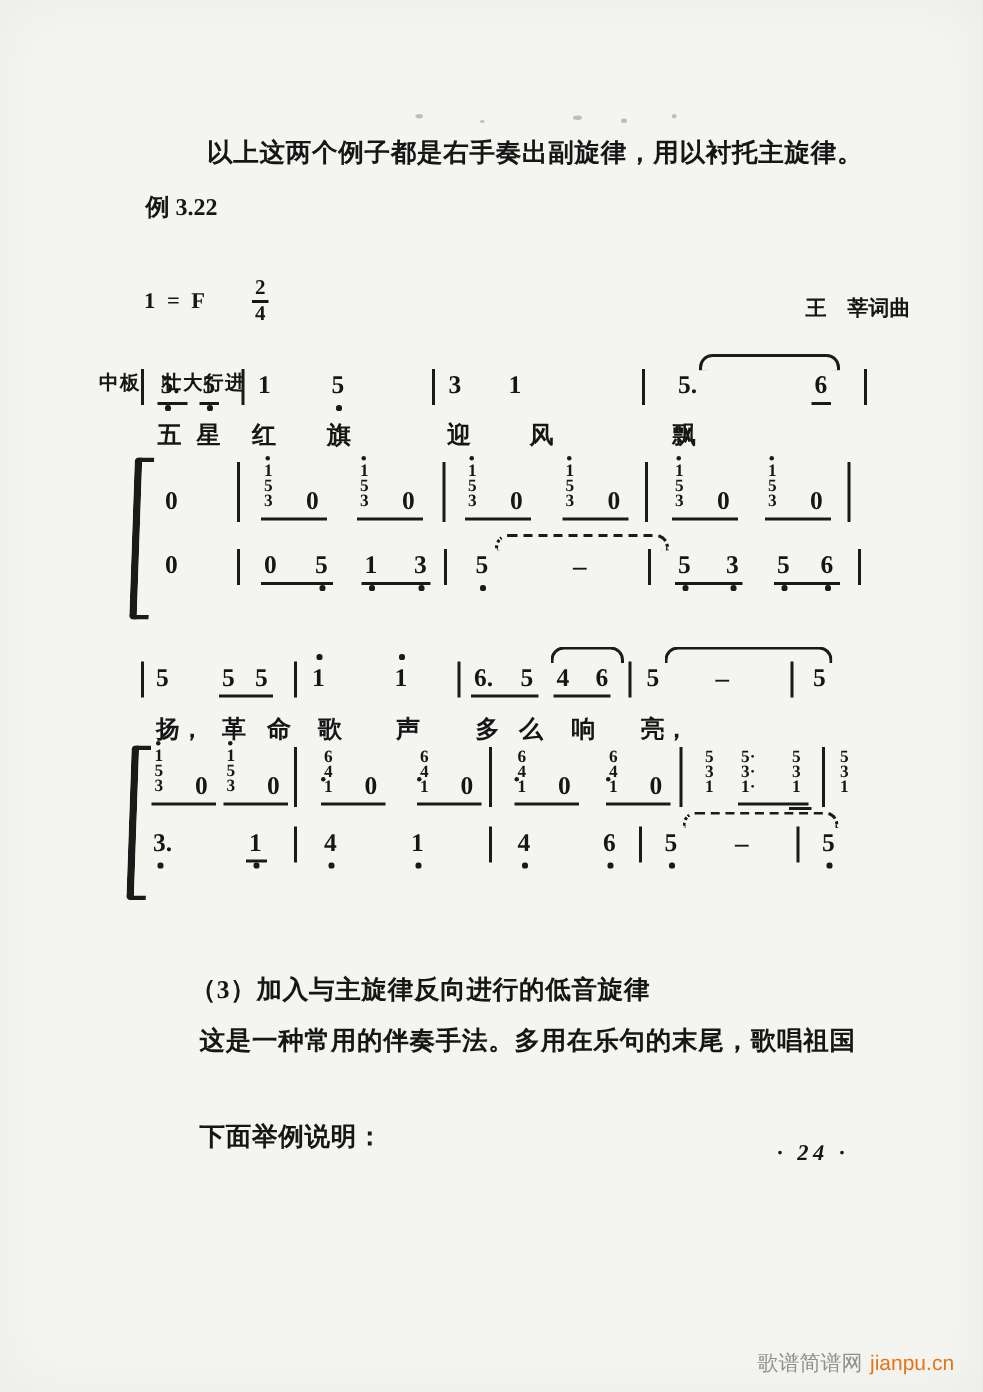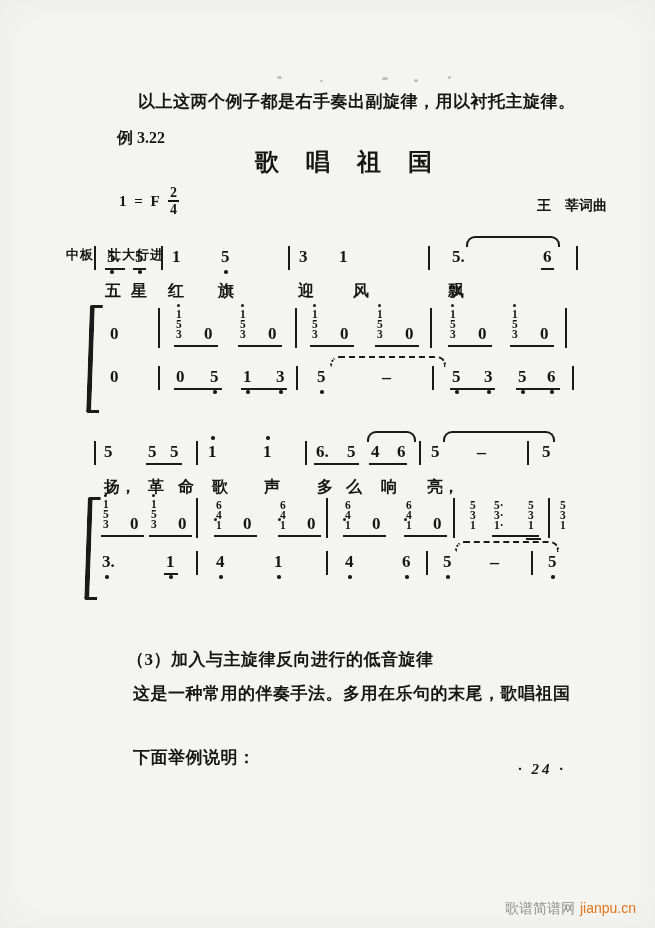--- a/index.html
+++ b/index.html
@@ -1,23 +1,23 @@
 <!DOCTYPE html>
 <html><head>
 <meta charset="utf-8">
 <style>
   html,body{margin:0;padding:0;background:#e9e9e6;}
   .page{position:relative;width:655px;height:928px;background:#f4f4f0;overflow:hidden;
         font-family:"Liberation Serif",serif;color:#161616;
         box-shadow:inset 0 0 40px rgba(0,0,0,0.04);}
   .abs{position:absolute;white-space:nowrap;}
   .intro{left:138px;top:90px;font-size:17px;font-weight:700;letter-spacing:.5px;}
-  .example{left:97px;top:128px;font-size:16px;font-weight:700;margin-left:20px;}
+  .example{left:97px;top:128px;font-size:16px;font-weight:700;}
   .title{left:255px;top:146px;font-size:24px;font-weight:700;letter-spacing:27px;}
-  .keysig{left:119px;top:193px;font-size:15px;font-weight:700;letter-spacing:2px;}
+  .keysig{left:96px;top:193px;font-size:15px;font-weight:700;letter-spacing:2px;}
   .frac{left:168px;top:186px;display:inline-block;text-align:center;font-weight:700;font-size:14px;line-height:13px;}
   .frac .num{display:block;border-bottom:2px solid #161616;padding:0 2px 1px;}
   .frac .den{display:block;padding-top:1px;}
   .credit{left:489px;top:197px;font-size:14px;font-weight:700;margin-left:48px;}
   .tempo{left:66px;top:226px;font-size:13px;font-weight:700;letter-spacing:1px;margin-top:20px;}
   .bl{font-size:17px;font-weight:700;letter-spacing:.5px;}
   .bl1{left:133px;top:617px}.bl2{left:127px;top:648px}.bl3{left:133px;top:682px}
   .bl4{left:99px;top:714px}.bl5{left:133px;top:746px}
   .pageno{left:518px;top:761px;font-size:15px;font-weight:700;font-style:italic;letter-spacing:3px;}
   .watermark{left:505px;top:900px;font-size:14px;font-family:"Liberation Sans",sans-serif;}
@@ -58,21 +58,20 @@
   <div>
     <div class="speck sp1"></div>
     <div class="speck sp2"></div>
     <div class="speck sp3"></div>
     <div class="speck sp4"></div>
     <div class="speck sp5"></div>
   </div>
 
   <div class="abs intro">以上这两个例子都是右手奏出副旋律，用以衬托主旋律。</div>
   <div class="abs example">例 3.22</div>
-  <div class="abs title">歌唱祖国</div>
 
   <div class="abs keysig">1 = F</div>
   <div class="abs frac">
     <span class="num">2</span>
     <span class="den">4</span>
   </div>
   <div class="abs credit">王　莘词曲</div>
   <div class="abs tempo">中板　壮大行进</div>
 
   <div id="score">

